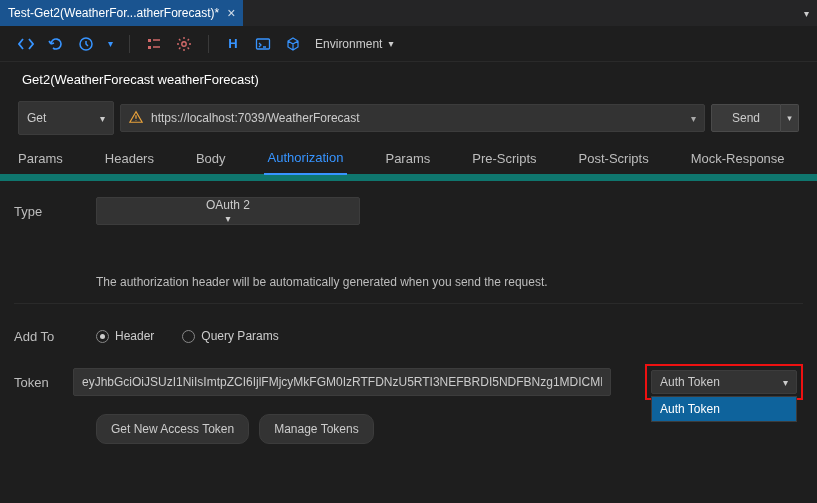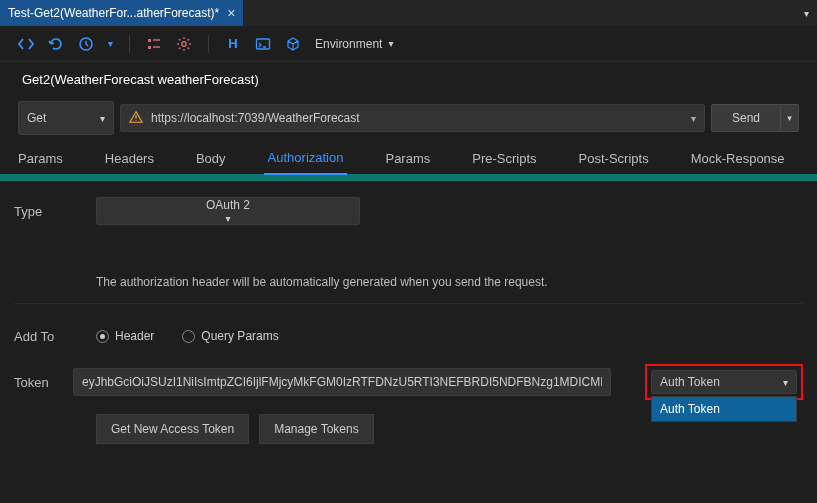--- a/index.html
+++ b/index.html
@@ -37,21 +37,21 @@
 .help-text { color:#bdbdbd; font-size:12px; padding-left:0;margin-top:36px; }
 .radio { display:flex; align-items:flex-end; gap:6px; cursor:pointer; }
 .radio .dot { width:13px; height:13px; border:1px solid #888; border-radius:50%; display:flex; align-items:center; justify-content:center; }
 .radio.on .dot::after { content:""; width:5px; height:5px; background:#ccc; border-radius:50%; }
 .token-input { background:#333; border:1px solid #3c3c3c; color:#ccc; height:28px; width:538px; padding:0 8px; font-size:12px; border-radius:2px; outline:none; }
 .auth-dd-wrap { position:relative; margin-left:22px; border:2px solid #e11; padding:4px; }
 .auth-dd { background:#333; border:1px solid #3c3c3c; color:#ccc; height:24px; width:146px; display:flex; align-items:center; justify-content:space-between; padding:0 8px; cursor:pointer; border-radius:2px; }
 .auth-dd-list { position:absolute; left:4px; top:30px; width:146px; background:#2d2d2d; border:1px solid #3c3c3c; z-index:5; }
 .auth-dd-list .opt { padding:5px 8px; background:#0e639c; color:#fff; cursor:pointer; }
 .btn-row { display:flex; gap:10px; margin-top:4px; padding-left:82px; }
-.btn2 { background:#333; border:1px solid #3c3c3c; color:#ccc; height:30px; padding:0 14px; display:flex; align-items:center; cursor:pointer; border-radius:0; font-size:12px; }
+.btn2 { background:#333; border:1px solid #3c3c3c; color:#ccc; height:30px; padding:0 14px; display:flex; align-items:center; cursor:pointer; border-radius:10px; font-size:12px; }
 hr.divider { border:none; border-top:1px solid #2a2a2a; margin:14px 0 18px; }
 </style>
 </head>
 <body>
 <div class="root">
 
 <div class="tab-bar">
   <div class="tab">
     <span>Test-Get2(WeatherFor...atherForecast)*</span>
     <span class="tab-close">×</span>

